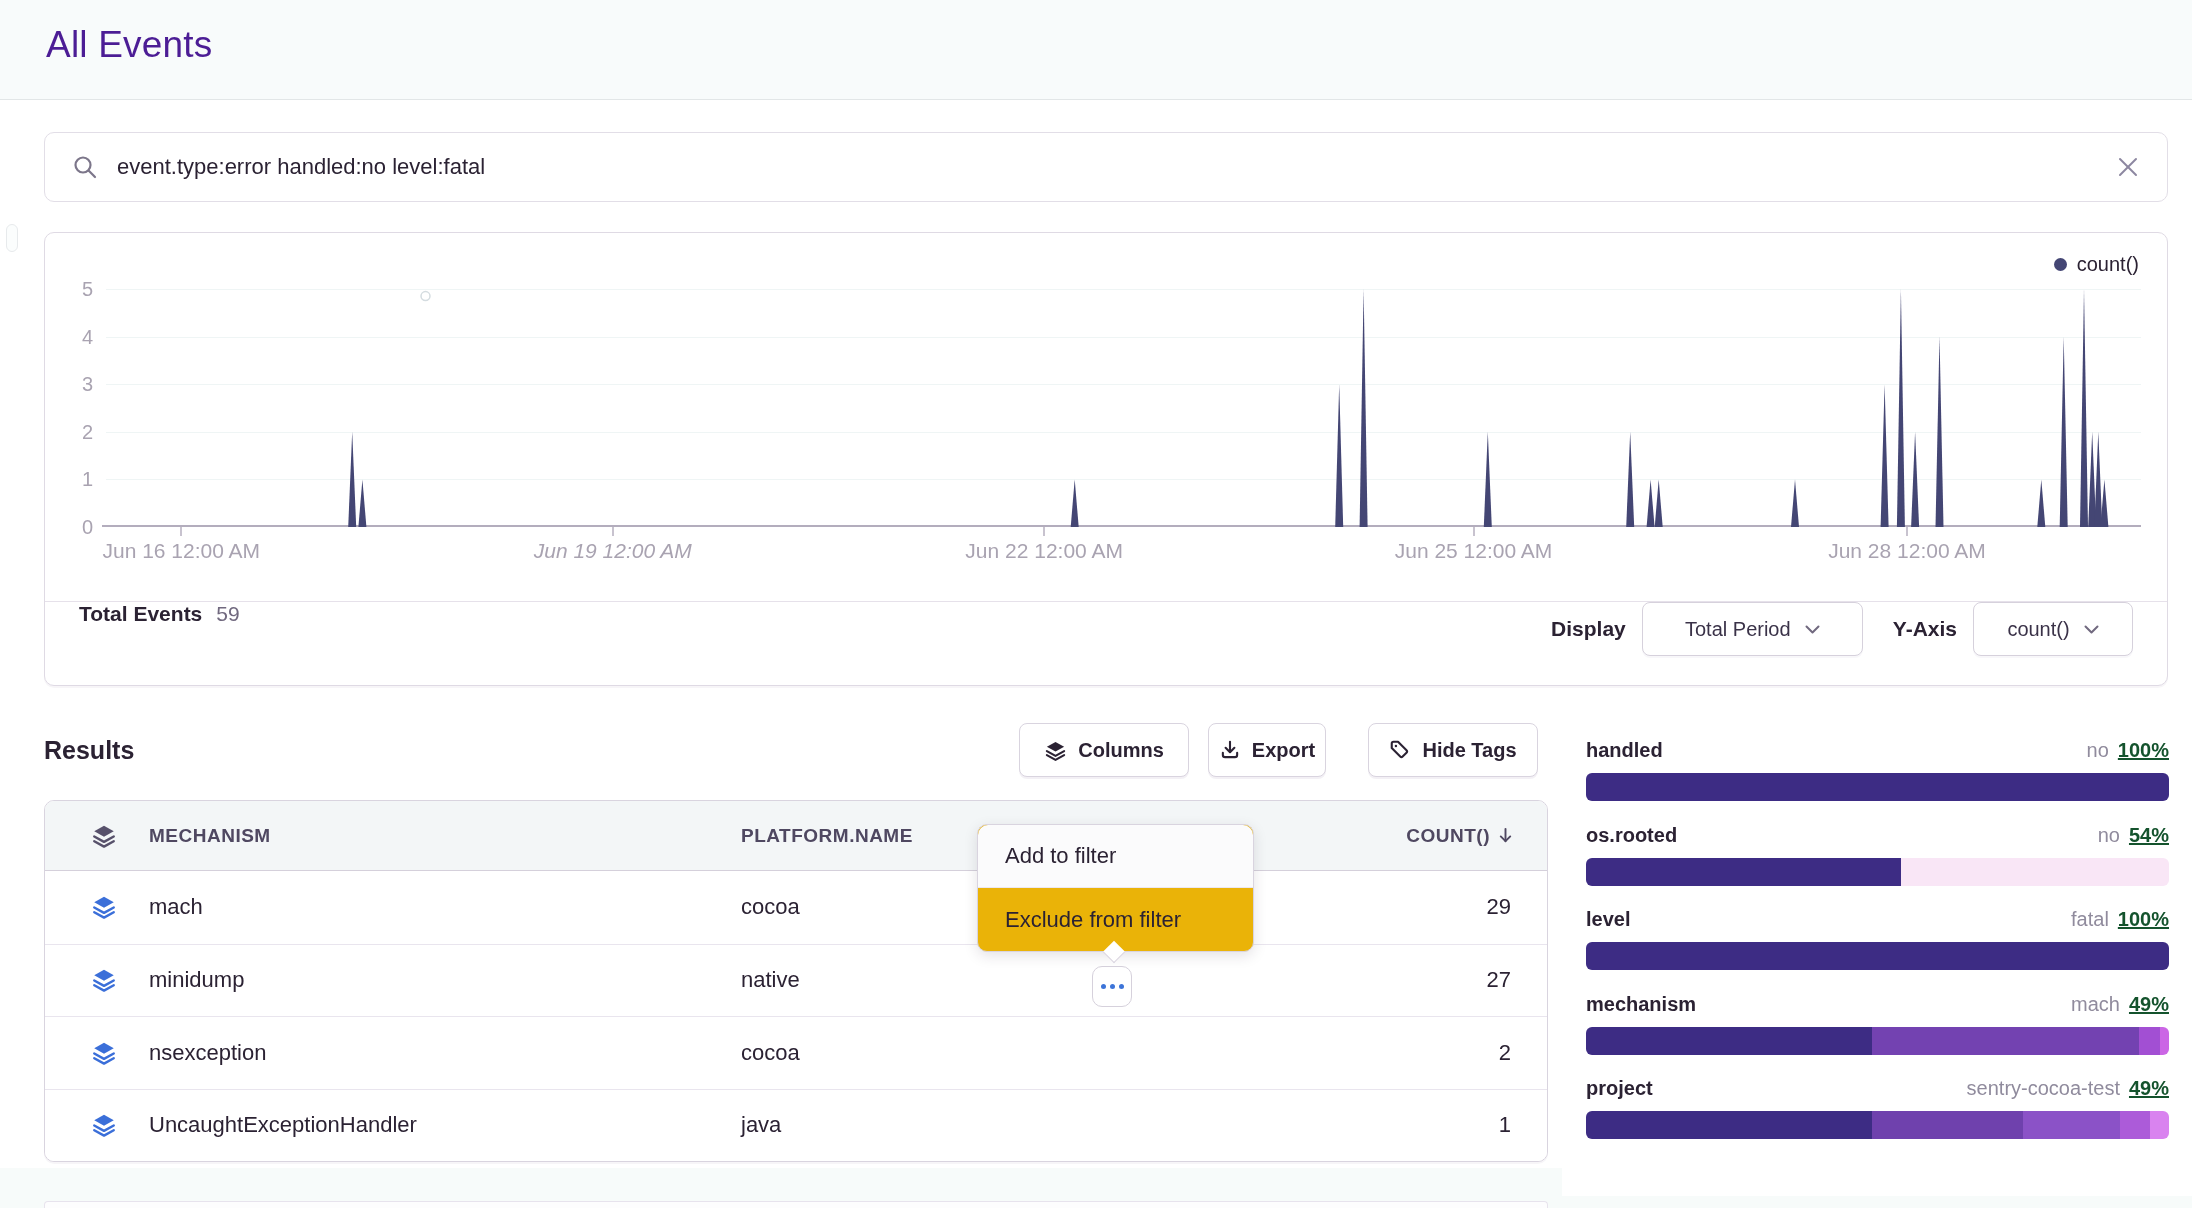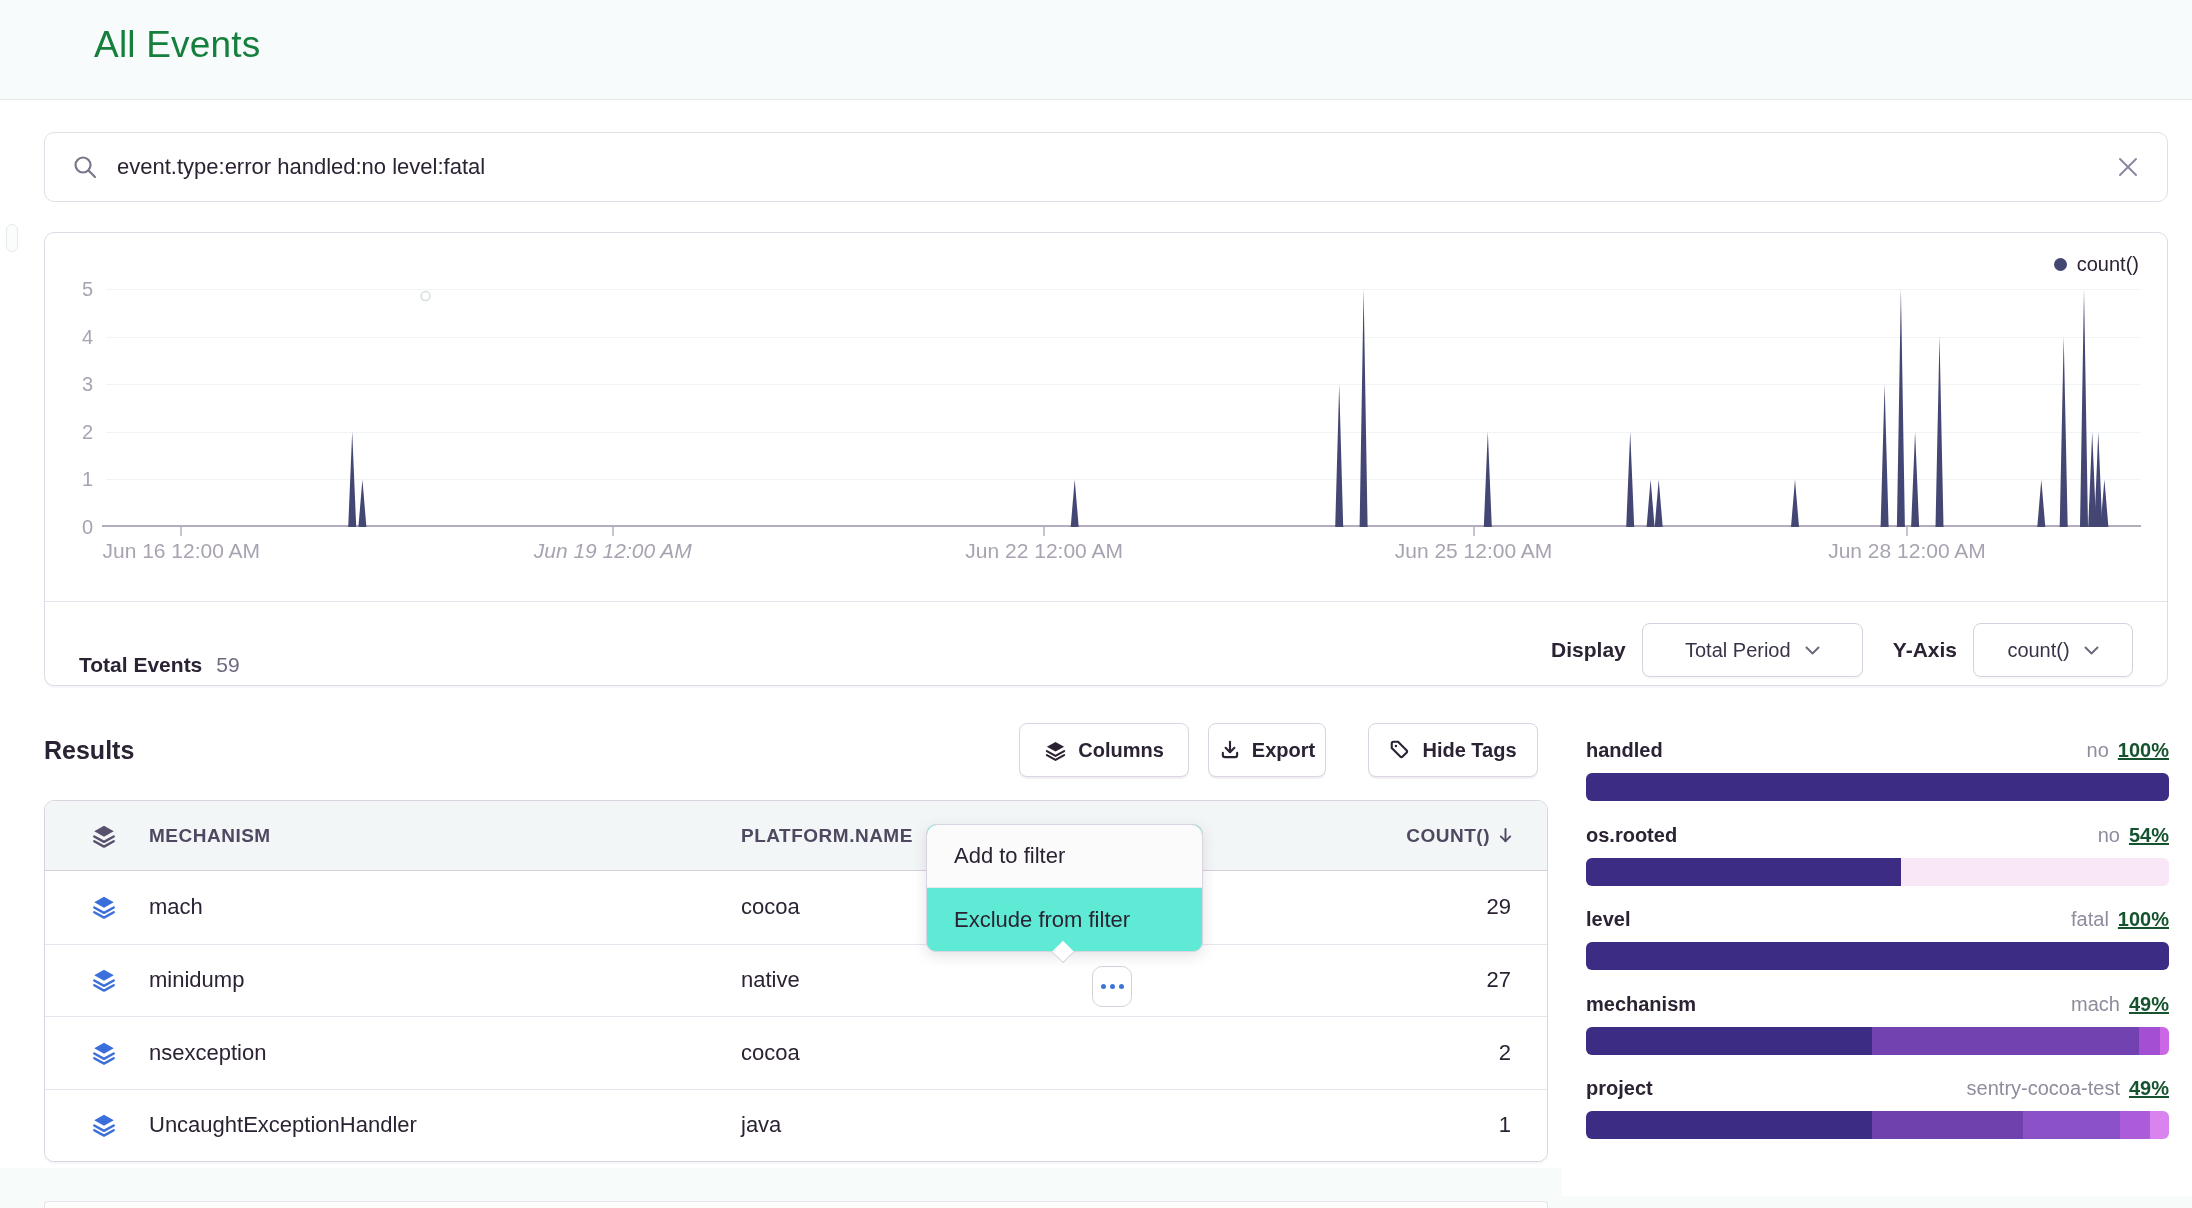--- a/index.html
+++ b/index.html
@@ -3,21 +3,21 @@
 <meta charset="utf-8">
 <style>
   * { margin:0; padding:0; box-sizing:border-box; }
   html,body { background:#fff; }
   body { font-family:"Liberation Sans", sans-serif; color:#2B2233; }
   #app { position:relative; width:2192px; height:1208px; background:#fff; overflow:hidden; }
 
   
   .top-band { position:absolute; left:0; top:0; width:100%; height:100px;
     background:#F8FBFB; border-bottom:1px solid #E2E6E7; }
-  .page-title { position:absolute; left:46px; top:24px; font-size:37px; font-weight:400; color:#15803d; letter-spacing:.2px;margin-left:48px; }
+  .page-title { position:absolute; left:46px; top:24px; font-size:37px; font-weight:400; color:#4c1d95; letter-spacing:.2px; }
 
   
   .search-bar { position:absolute; left:44px; top:132px; width:2124px; height:70px;
     border:1px solid #E2DEE7; border-radius:10px; background:#fff;
     display:flex; align-items:center; padding:0 26px; }
   .search-bar .q-text { font-size:22px; color:#2B2233; margin-left:18px; flex:1; }
   .icon-svg { display:block; }
   .clear-btn { margin-left:auto; cursor:pointer; }
 
   .edge-handle { position:absolute; left:6px; top:224px; width:12px; height:28px;
@@ -29,21 +29,21 @@
     box-shadow:0 2px 0 rgba(45,0,85,.04); }
   .legend { position:absolute; right:28px; top:20px; display:flex; align-items:center; gap:10px; }
   .legend-dot { width:13px; height:13px; border-radius:50%; }
   .legend-label { font-size:20px; color:#2B2233; }
   .gridline { position:absolute; left:61px; width:2035px; height:1px; background:#EFF5F5; }
   .y-label { position:absolute; left:0; width:48px; text-align:right; font-size:20px; color:#A9A3B1; height:24px; line-height:24px; }
   .axis-line { position:absolute; left:57px; top:292px; width:2039px; height:2px; background:#B3ADBD; }
   .tickmark { position:absolute; top:294px; width:2px; height:9px; background:#C8C3CF; }
   .x-label { position:absolute; top:306px; width:240px; margin-left:-120px; text-align:center; font-size:21px; color:#A9A3B1; }
   .chart-footer { position:absolute; left:0; right:0; top:368px; bottom:0; border-top:1px solid #E6E1EA;
-    display:flex; align-items:flex-end; justify-content:space-between; padding:8px 34px;gap:12px; }
+    display:flex; align-items:flex-start; justify-content:space-between; padding:0 34px;gap:12px; }
   .cf-left { display:flex; align-items:baseline; gap:14px; }
   .cf-total-label { font-size:21px; font-weight:700; color:#2B2233; }
   .cf-total-value { font-size:21px; color:#71697F; }
   .cf-right { display:flex; align-items:center; }
   .cf-lab { font-size:21px; font-weight:700; color:#2B2233; }
   .dd-btn { height:54px; border:1px solid #D6D1DC; border-radius:8px; background:#fff;
     display:flex; align-items:center; justify-content:center; gap:14px; font-size:20px; color:#3A3248;
     box-shadow:0 2px 0 rgba(45,0,85,.03); cursor:pointer; }
   .dd-display { width:221px; margin-left:16px; }
   .dd-yaxis { width:160px; margin-left:16px; }
@@ -73,22 +73,22 @@
   .ricon { padding-left:46px; color:#3B6FD9; }
   .rcell { font-size:22px; color:#2B2233; }
   .rcount { text-align:right; padding-right:36px; font-size:22px; color:#2B2233; }
 
   .dots-button { position:absolute; left:1092px; top:966px; width:40px; height:41px; z-index:4;
     border:1px solid #D6D1DC; border-radius:10px; background:#fff;
     display:flex; align-items:center; justify-content:center; gap:4px; cursor:pointer; }
   .dot { width:5px; height:5px; border-radius:50%; background:#3D74D8; }
 
   
-  .context-menu { position:absolute; left:926px; top:824px; width:277px; z-index:10;
-    background:#5eead4; border:1px solid #D9D4DF; border-radius:10px;
+  .context-menu { position:absolute; left:977px; top:824px; width:277px; z-index:10;
+    background:#eab308; border:1px solid #D9D4DF; border-radius:10px;
     box-shadow:0 4px 14px rgba(43,34,51,.13); }
   .menu-item { height:63px; display:flex; align-items:center; padding-left:27px; font-size:22px; color:#2B2233; cursor:pointer; }
   .menu-item.first { background:#FBFBFC; border-bottom:1px solid #ECE8F0; border-radius:10px 10px 0 0; }
   .menu-item.last { border-radius:0 0 10px 10px; }
   .menu-caret { position:absolute; left:128px; bottom:-9px; width:16px; height:16px; background:#fff;
     border-right:1px solid #D9D4DF; border-bottom:1px solid #D9D4DF; transform:rotate(45deg); }
 
   
   .tag-summary { position:absolute; left:1586px; top:738px; width:583px; }
   .ts-heading { font-size:26px; font-weight:700; color:#3D3548; margin-bottom:22px; }

